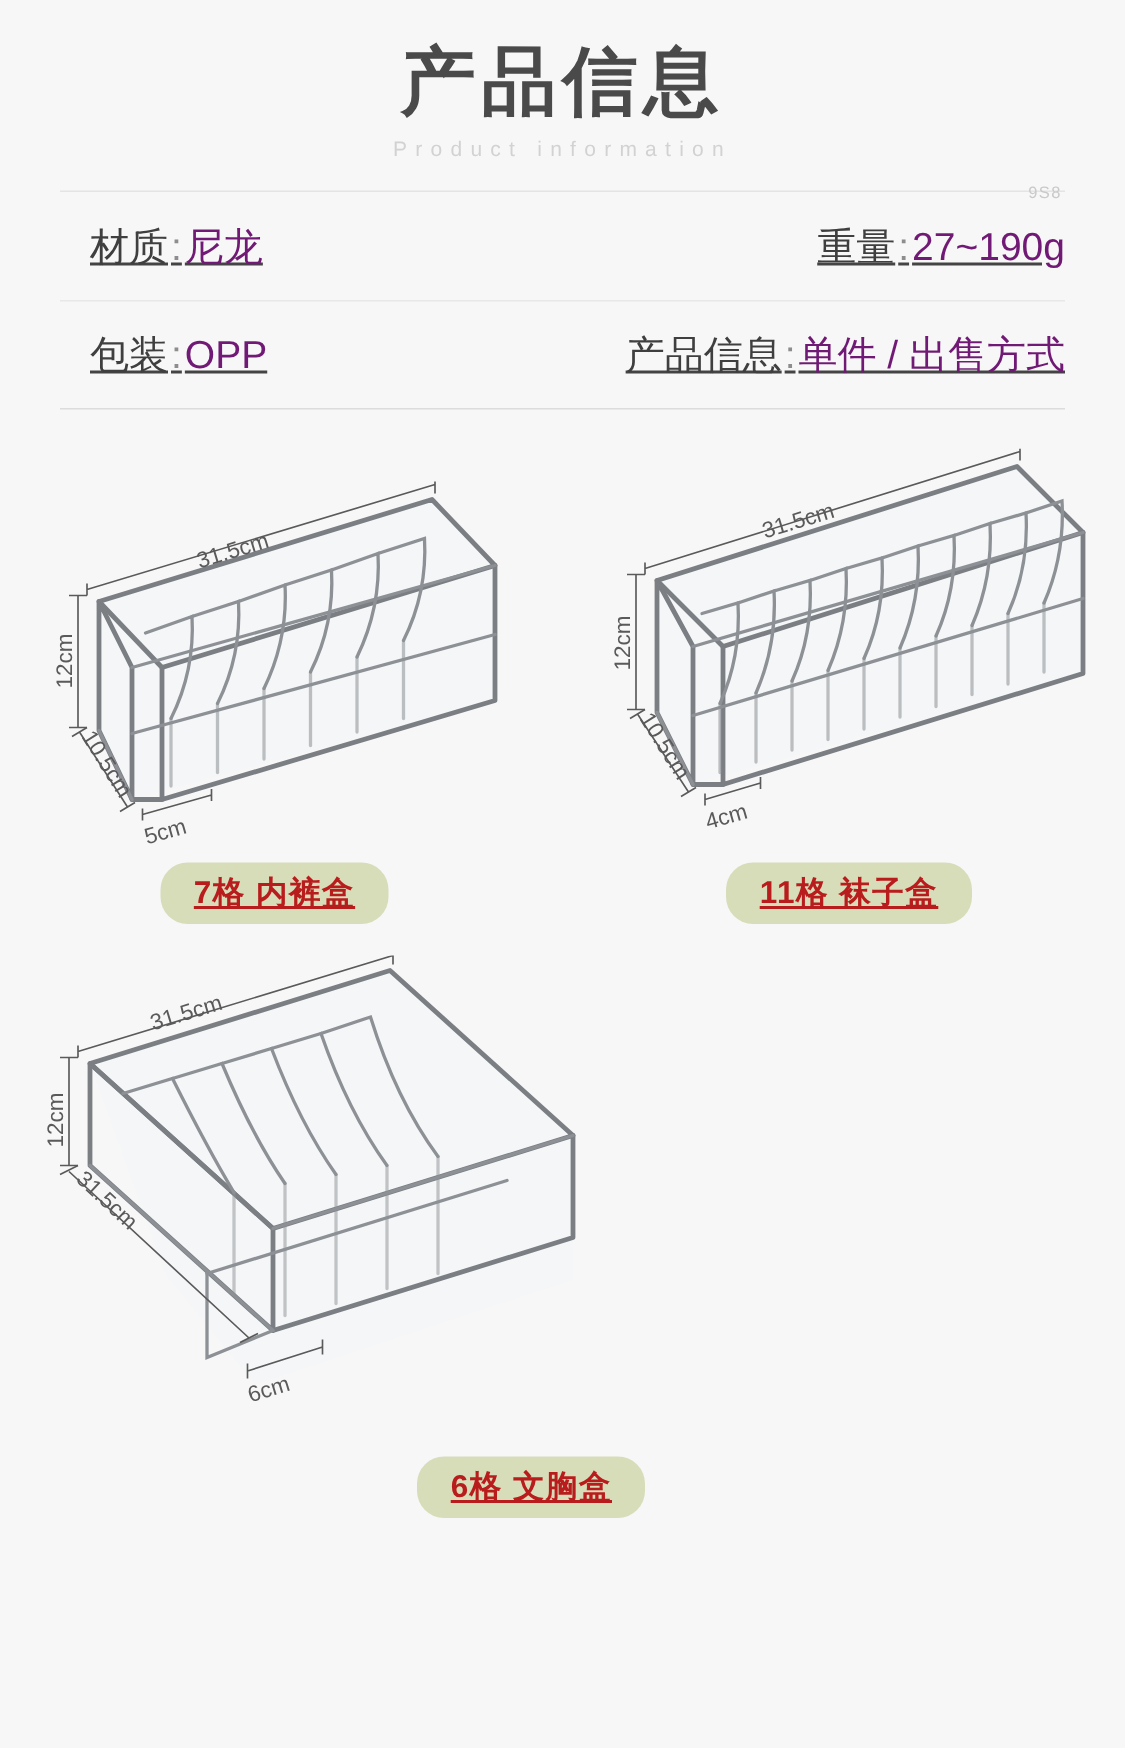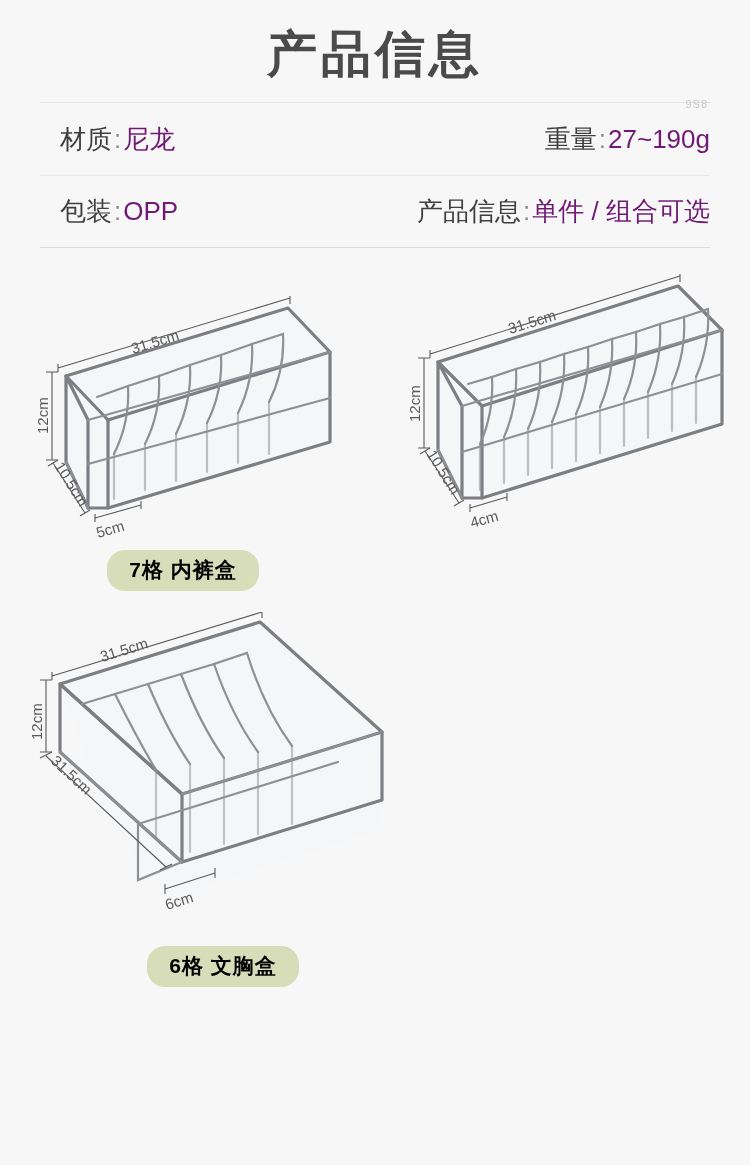--- a/index.html
+++ b/index.html
@@ -44,20 +44,21 @@
     right: 2px;
     top: -4px;
     font-size: 11px;
     color: #c9c9c9;
     letter-spacing: 1px;
   }
   .spec-table {
     margin-top: 16px;
     border-top: 1px solid #e4e4e4;
     border-bottom: 1px solid #dcdcdc;
+    text-decoration: underline;
   }
   .spec-row {
     display: flex;
     height: 72px;
     align-items: center;
   }
   .spec-row + .spec-row {
     border-top: 1px solid #e8e8e8;
   }
   .spec-cell {
@@ -96,47 +97,49 @@
   .art {
     position: relative;
     width: 100%;
   }
   .art svg { display: block; width: 100%; height: auto; }
 
   .badge-row { text-align: center; }
   .badge {
     display: inline-block;
     background: #d8ddb9;
-    color: #000000;
+    color: #b91c1c;
     font-size: 21px;
     font-weight: bold;
     padding: 6px 22px 7px 22px;
     border-radius: 18px;
     letter-spacing: 1px;
     white-space: nowrap;
+    text-decoration: underline;
   }
   .p1 .badge-row { margin-top: 6px; }
   .p2 .badge-row { margin-top: 6px; }
-  .p3 .badge-row { margin-top: 4px; margin-left: 6px; }
+  .p3 .badge-row { margin-top: 4px; margin-left: 6px; text-align: right; }
 
   .dim {
     fill: #5a5a5a;
     font-size: 15px;
     font-family: "Liberation Sans", "DejaVu Sans", sans-serif;
   }
   .dimline { stroke: #5a5a5a; stroke-width: 1.1; fill: none; }
   .frame   { stroke: #7b7f84; stroke-width: 3.2; fill: none; stroke-linejoin: round; stroke-linecap: round; }
   .frame-l { stroke: #8d9196; stroke-width: 2.2; fill: none; stroke-linecap: round; }
   .meshsoft{ fill: #f4f5f6; fill-opacity: .6; stroke: none; }
 </style>
 </head>
 <body>
 
 <div class="header">
   <div class="page-title">产品信息</div>
+  <div class="page-subtitle">Product information</div>
 </div>
 
 <div class="spec-wrap">
   <div class="spec-code">9S8</div>
 
   <div class="spec-table">
 
     <div class="spec-row">
       <div class="spec-cell col-1">
         <span class="spec-label">材质</span>
@@ -152,21 +155,21 @@
 
     <div class="spec-row">
       <div class="spec-cell col-1">
         <span class="spec-label">包装</span>
         <span class="spec-sep">:</span>
         <span class="spec-value">OPP</span>
       </div>
       <div class="spec-cell col-2">
         <span class="spec-label">产品信息</span>
         <span class="spec-sep">:</span>
-        <span class="spec-value">单件 / 组合可选</span>
+        <span class="spec-value">单件 / 出售方式</span>
       </div>
     </div>
 
   </div>
 </div>
 
 <div class="products">
 
   <div class="product p1">
     <div class="art">
@@ -263,20 +266,23 @@
         <path class="dimline" d="M26,84 L38,84 M26,174 L38,174 M32,84 L32,174"></path>
         <text class="dim" transform="translate(28,148) rotate(-90)">12cm</text>
 
         <path class="dimline" d="M28,180 L38,174 M62,232 L72,226 M33,177 L67,229"></path>
         <text class="dim" transform="translate(34,180) rotate(58)">10.5cm</text>
 
         <path class="dimline" d="M78,238 L78,230 M115,227 L115,219 M78,234 L115,223"></path>
         <text class="dim" transform="translate(80,254) rotate(-16)">4cm</text>
       </svg>
     </div>
+    <div class="badge-row">
+      <span class="badge">11格 袜子盒</span>
+    </div>
   </div>
 
   <div class="product p3">
     <div class="art">
       <svg viewBox="0 0 420 330" xmlns="http://www.w3.org/2000/svg">
         <polygon class="meshsoft" points="50,72 250,10 372,120 372,216 160,286 100,212"></polygon>
 
         <path class="frame" d="M50,72 L250,10 L372,120 L172,182 Z"></path>
 
         <path class="frame" d="M50,72 L50,140 L172,250 L172,182 Z"></path>

